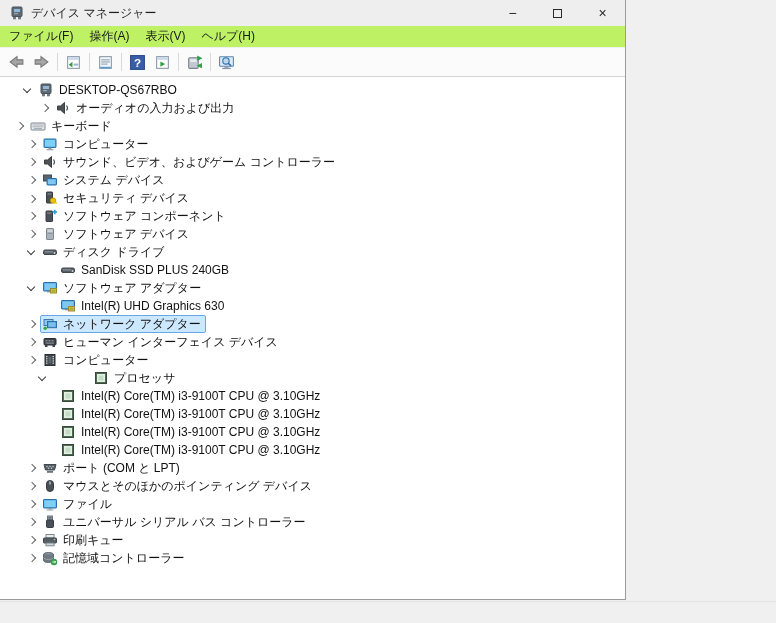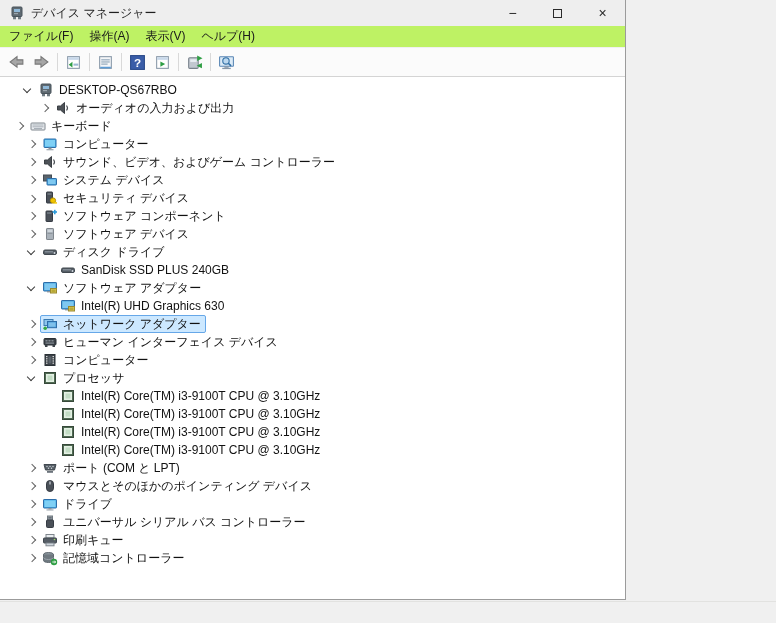--- a/index.html
+++ b/index.html
@@ -390,21 +390,21 @@
               <rect x="4.2" y="10.6" width="1.2" height="1.2" fill="#fff"></rect>
               <rect x="10.6" y="4" width="1.2" height="1.2" fill="#fff"></rect>
               <rect x="10.6" y="6.2" width="1.2" height="1.2" fill="#fff"></rect>
               <rect x="10.6" y="8.4" width="1.2" height="1.2" fill="#fff"></rect>
               <rect x="10.6" y="10.6" width="1.2" height="1.2" fill="#fff"></rect>
             </svg>
           </span>
           <span class="tlabel">コンピューター</span>
         </span>
       </div>
-      <div class="row" style="padding-left: 24px;">
+      <div class="row" style="padding-left: 35px; gap: 40px;">
         <span class="chev expanded"></span>
         <span class="selwrap">
           <span class="ticon">
             <svg viewBox="0 0 16 16">
               <rect x="2.5" y="2.5" width="11" height="11" fill="#4f6a52" stroke="#37493a"></rect>
               <rect x="4" y="4" width="8" height="8" fill="#e4f0e4"></rect>
               <rect x="5.5" y="5.5" width="5" height="5" fill="#c2dcc4"></rect>
             </svg>
           </span>
           <span class="tlabel">プロセッサ</span>
@@ -495,21 +495,21 @@
         <span class="chev collapsed"></span>
         <span class="selwrap">
           <span class="ticon">
             <svg viewBox="0 0 16 16">
               <rect x="1.5" y="3.5" width="13" height="8.5" rx="0.6" fill="#49b0e8" stroke="#2d6da8"></rect>
               <rect x="2.5" y="4.5" width="11" height="6.5" fill="#7fd0f5"></rect>
               <rect x="6.5" y="12" width="3" height="1.4" fill="#8b949c"></rect>
               <rect x="4.5" y="13.4" width="7" height="1.1" fill="#9aa3ab"></rect>
             </svg>
           </span>
-          <span class="tlabel">ドライブ</span>
+          <span class="tlabel">ファイル</span>
         </span>
       </div>
       <div class="row" style="padding-left: 24px;">
         <span class="chev collapsed"></span>
         <span class="selwrap">
           <span class="ticon">
             <svg viewBox="0 0 16 16">
               <rect x="5.5" y="2" width="5" height="4" fill="#9aa3ab" stroke="#6f787f"></rect>
               <rect x="6.6" y="3" width="1" height="1.6" fill="#4a5058"></rect>
               <rect x="8.4" y="3" width="1" height="1.6" fill="#4a5058"></rect>

